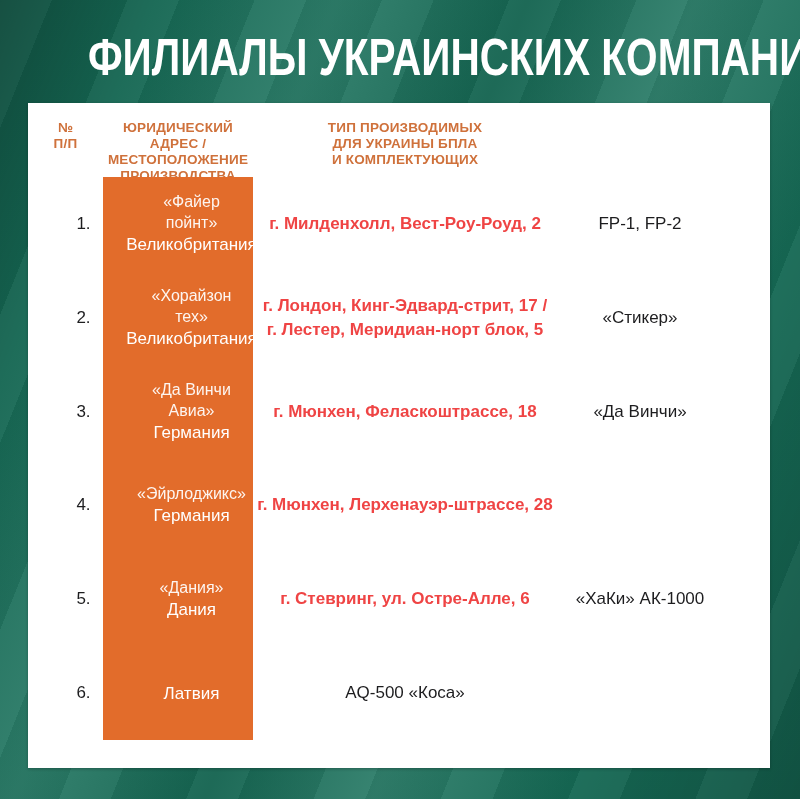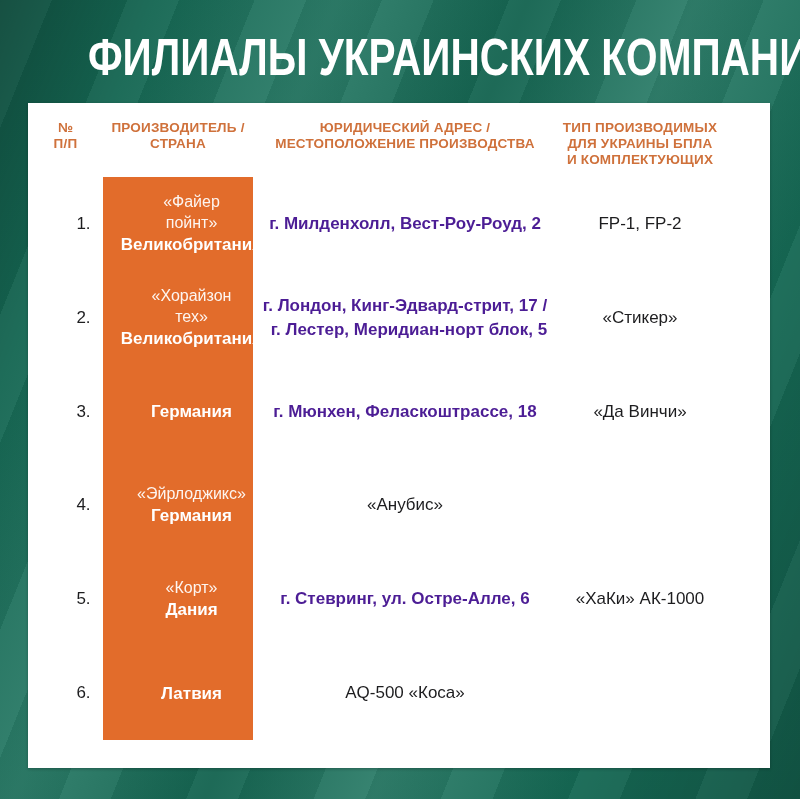--- a/index.html
+++ b/index.html
@@ -102,29 +102,29 @@
   }
   .producer-name {
     color: rgba(255,255,255,0.93);
     font-size: 16px;
     line-height: 21px;
     white-space: pre-line;
   }
   .producer-country {
     color: #ffffff;
     font-size: 17px;
-    font-weight: bold;
+    font-weight: normal;
     line-height: 23px;
   }
   .c-address {
-    color: #4c1d95;
+    color: #ef4444;
     font-size: 17px;
     font-weight: 600;
     line-height: 24px;
-    text-align: right;
+    text-align: center;
     white-space: pre-line;
     padding: 0 4px;
   }
   .c-type {
     color: #1d1d1f;
     font-size: 17px;
     font-weight: 400;
     text-align: center;
   }
 </style>
@@ -133,22 +133,20 @@
 
 <div class="poster">
   <div class="bg"></div>
 
   <h1 class="title">ФИЛИАЛЫ УКРАИНСКИХ КОМПАНИЙ В ЕВРОПЕ</h1>
 
   <div class="card">
     <div class="thead">
       <div class="th">№
 П/П</div>
-      <div class="th">ПРОИЗВОДИТЕЛЬ /
-СТРАНА</div>
       <div class="th">ЮРИДИЧЕСКИЙ АДРЕС /
 МЕСТОПОЛОЖЕНИЕ ПРОИЗВОДСТВА</div>
       <div class="th">ТИП ПРОИЗВОДИМЫХ
 ДЛЯ УКРАИНЫ БПЛА
 И КОМПЛЕКТУЮЩИХ</div>
     </div>
 
     <div class="tbody">
       <div class="orange-strip"></div>
 
@@ -169,39 +167,40 @@
       <div class="producer-country">Великобритания</div>
     </div>
     <div class="cell c-address">г. Лондон, Кинг-Эдвард-стрит, 17 /
 г. Лестер, Меридиан-норт блок, 5</div>
     <div class="cell c-type">«Стикер»</div>
   </div>
 
   <div class="trow">
     <div class="cell c-num">3.</div>
     <div class="cell c-producer">
+      <div class="producer-name">«Да Винчи Авиа»</div>
       <div class="producer-country">Германия</div>
     </div>
     <div class="cell c-address">г. Мюнхен, Феласкоштрассе, 18</div>
     <div class="cell c-type">«Да Винчи»</div>
   </div>
 
   <div class="trow">
     <div class="cell c-num">4.</div>
     <div class="cell c-producer">
       <div class="producer-name">«Эйрлоджикс»</div>
       <div class="producer-country">Германия</div>
     </div>
-    <div class="cell c-type">«Анубис»</div>
+    <div class="cell c-address">г. Мюнхен, Лерхенауэр-штрассе, 28</div>
   </div>
 
   <div class="trow">
     <div class="cell c-num">5.</div>
     <div class="cell c-producer">
-      <div class="producer-name">«Корт»</div>
+      <div class="producer-name">«Дания»</div>
       <div class="producer-country">Дания</div>
     </div>
     <div class="cell c-address">г. Стевринг, ул. Остре-Алле, 6</div>
     <div class="cell c-type">«ХаКи» АК-1000</div>
   </div>
 
   <div class="trow">
     <div class="cell c-num">6.</div>
     <div class="cell c-producer">
       <div class="producer-country">Латвия</div>

